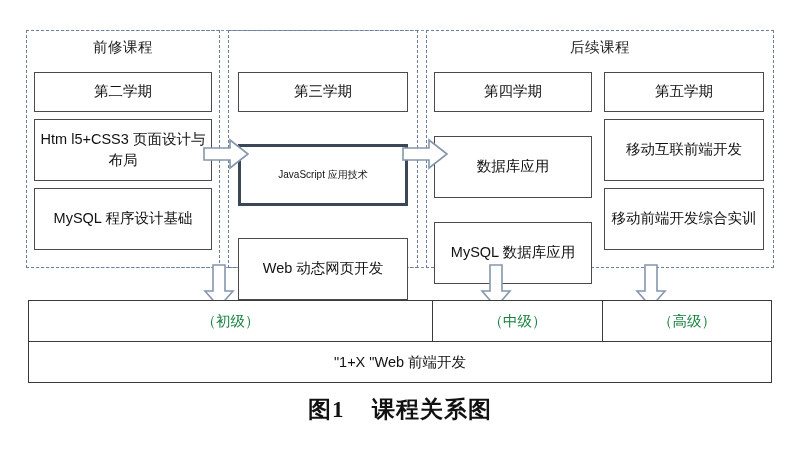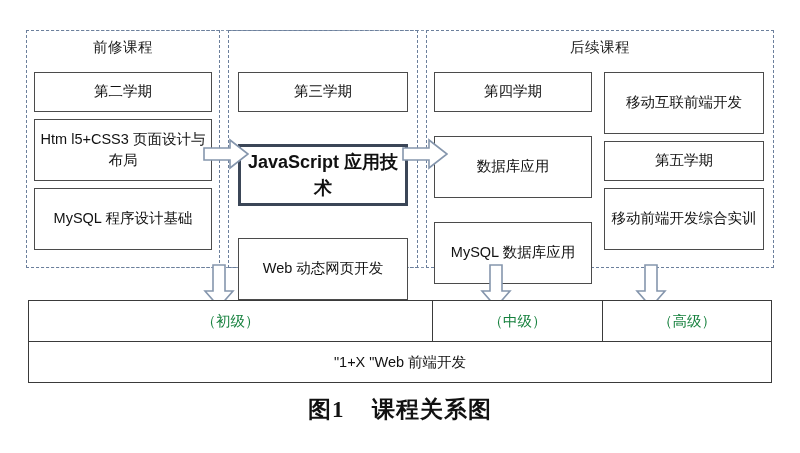--- a/index.html
+++ b/index.html
@@ -84,22 +84,22 @@
     font-size: 14.5px;
     line-height: 1.45;
     color: #111111;
     padding: 2px 4px;
   }
   .box-term   { height: 40px; }
   .box-course { height: 62px; }
 
   .box.highlight {
     border: 3px solid #3b4657;
-    font-weight: bold;
-    font-size: 18px;
+    font-weight: normal;
+    font-size: 10px;
   }
 
   
   .arrow-right {
     position: absolute;
     width: 46px;
     height: 34px;
   }
   .arrow-right-1 { left: 203px; top: 137px; }
   .arrow-right-2 { left: 402px; top: 137px; }
@@ -192,22 +192,22 @@
     <div class="box box-course">Web 动态网页开发</div>
   </div>
 
   <div class="col col-3">
     <div class="box box-term">第四学期</div>
     <div class="box box-course">数据库应用</div>
     <div class="box box-course">MySQL 数据库应用</div>
   </div>
 
   <div class="col col-4">
+    <div class="box box-term">第五学期</div>
     <div class="box box-course">移动互联前端开发</div>
-    <div class="box box-term">第五学期</div>
     <div class="box box-course">移动前端开发综合实训</div>
   </div>
 
   <div class="arrow-right arrow-right-1">
     <svg width="46" height="34" viewBox="0 0 46 34">
       <polygon points="1,11 27,11 27,3 45,17 27,31 27,23 1,23" fill="#ffffff" stroke="#8596ad" stroke-width="1.6"></polygon>
     </svg>
   </div>
   <div class="arrow-right arrow-right-2">
     <svg width="46" height="34" viewBox="0 0 46 34">

